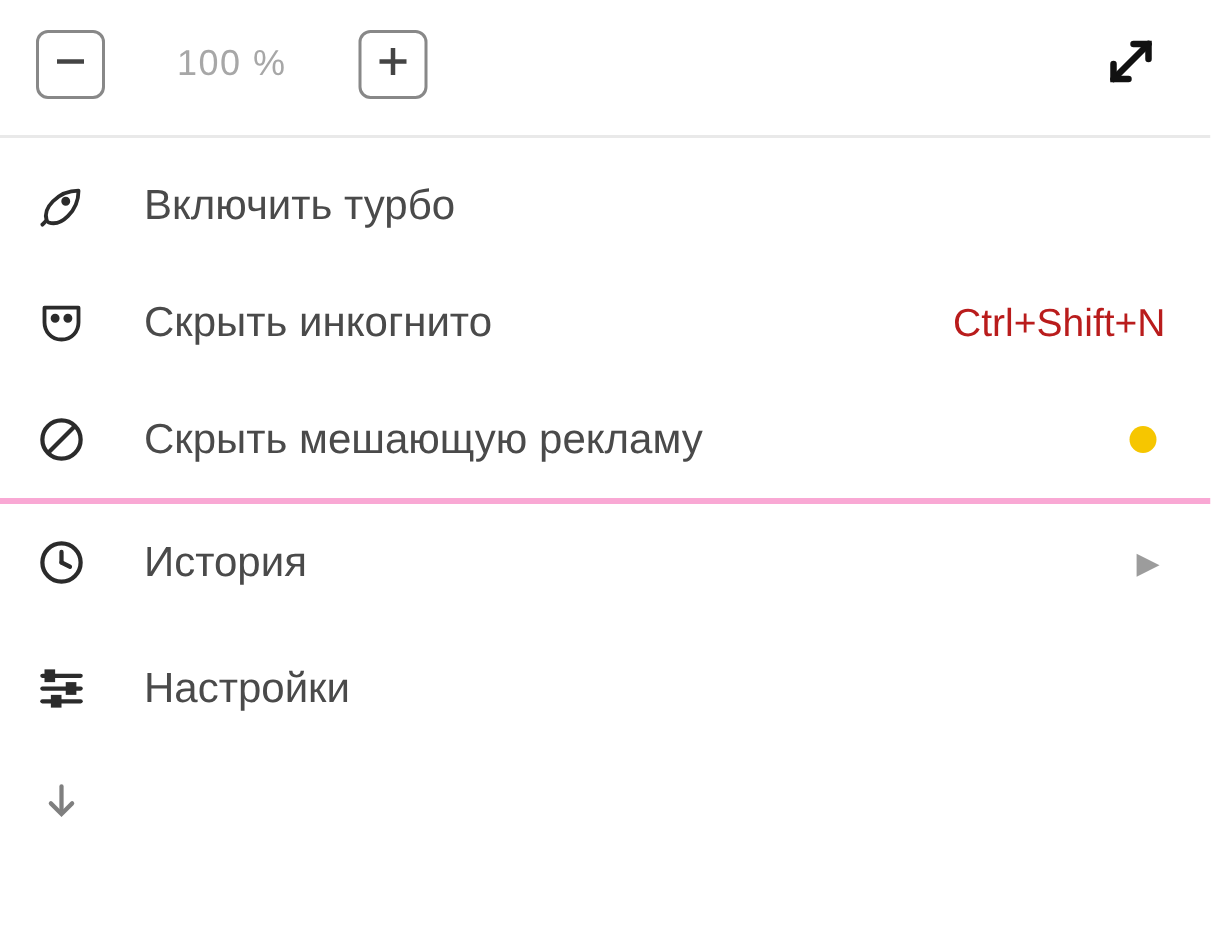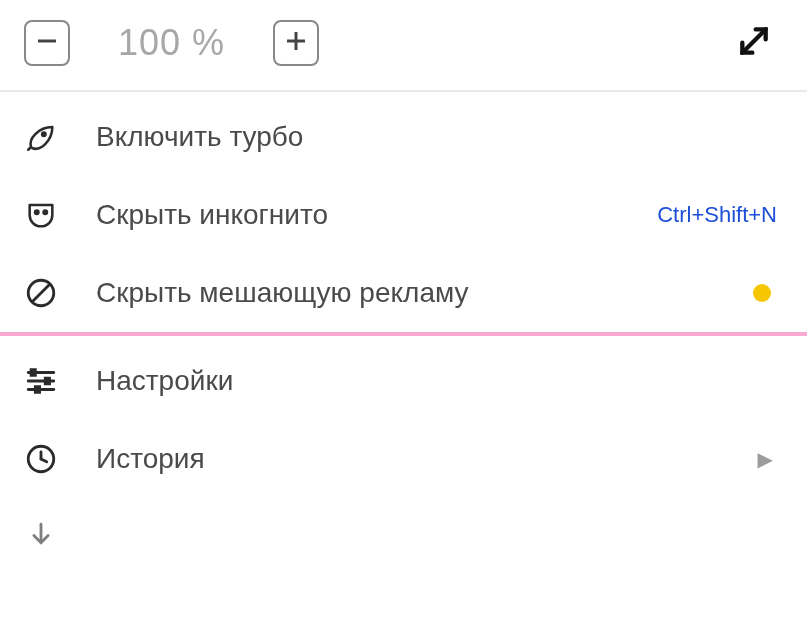--- a/index.html
+++ b/index.html
@@ -24,21 +24,21 @@
     border: 2px solid #888;
     border-radius: 8px;
     background: #fff;
     display: flex;
     align-items: center;
     justify-content: center;
     cursor: pointer;
   }
   .sq-btn svg { width: 24px; height: 24px; }
   .zoom-level {
-    font-size: 36px;
+    font-size: 24px;
     color: #a7a7a7;
     margin: 0 48px 0 48px;
     letter-spacing: 1px;
   }
   .zoom-spacer { flex: 1; }
   .fullscreen-btn {
     width: 46px; height: 46px;
     display:flex; align-items:center; justify-content:center;
     cursor:pointer;
   }
@@ -62,22 +62,22 @@
   }
   .icon svg { width: 34px; height: 34px; stroke:#2b2b2b; }
   .label {
     font-size: 28px;
     color: #4a4a4a;
     margin-left: 28px;
     flex-shrink: 0;
   }
   .item-spacer { flex: 1; }
   .shortcut {
-    font-size: 22px;
-    color: #1d4ed8;
+    font-size: 26px;
+    color: #b91c1c;
   }
   .dot {
     width: 18px; height: 18px;
     border-radius: 50%;
     background: #f6c600;
     margin-right: 6px;
   }
   .chevron {
     color:#9c9c9c;
     font-size: 20px;
@@ -148,47 +148,47 @@
       <svg viewBox="0 0 24 24" fill="none" stroke-width="2" stroke-linecap="round">
         <circle cx="12" cy="12" r="9"></circle>
         <line x1="6" y1="18" x2="18" y2="6"></line>
       </svg>
     </span>
     <span class="label">Скрыть мешающую рекламу</span>
     <div class="item-spacer"></div>
     <span class="dot"></span>
   </div>
 
+  <div class="item">
+    <span class="icon">
+      <svg viewBox="0 0 24 24" fill="none" stroke-width="2" stroke-linecap="round">
+        <circle cx="12" cy="12" r="9"></circle>
+        <line x1="12" y1="7" x2="12" y2="12"></line>
+        <line x1="12" y1="12" x2="16" y2="14"></line>
+      </svg>
+    </span>
+    <span class="label">История</span>
+    <div class="item-spacer"></div>
+    <span class="chevron">▶</span>
+  </div>
+
   <div class="item section-pad-top">
     <span class="icon">
       <svg viewBox="0 0 24 24" fill="none" stroke-width="2" stroke-linecap="round">
         <line x1="3" y1="6" x2="21" y2="6"></line>
         <line x1="3" y1="12" x2="21" y2="12"></line>
         <line x1="3" y1="18" x2="21" y2="18"></line>
         <rect x="5" y="4" width="3" height="4" fill="#2b2b2b"></rect>
         <rect x="15" y="10" width="3" height="4" fill="#2b2b2b"></rect>
         <rect x="8" y="16" width="3" height="4" fill="#2b2b2b"></rect>
       </svg>
     </span>
     <span class="label">Настройки</span>
   </div>
 
-  <div class="item">
-    <span class="icon">
-      <svg viewBox="0 0 24 24" fill="none" stroke-width="2" stroke-linecap="round">
-        <circle cx="12" cy="12" r="9"></circle>
-        <line x1="12" y1="7" x2="12" y2="12"></line>
-        <line x1="12" y1="12" x2="16" y2="14"></line>
-      </svg>
-    </span>
-    <span class="label">История</span>
-    <div class="item-spacer"></div>
-    <span class="chevron">▶</span>
-  </div>
-
   <div class="item" style="opacity:0.6; padding-bottom:0;">
     <span class="icon">
       <svg viewBox="0 0 24 24" fill="none" stroke-width="2" stroke-linecap="round">
         <line x1="12" y1="3" x2="12" y2="15"></line>
         <polyline points="7,11 12,16 17,11"></polyline>
       </svg>
     </span>
   </div>
 
 </div>

